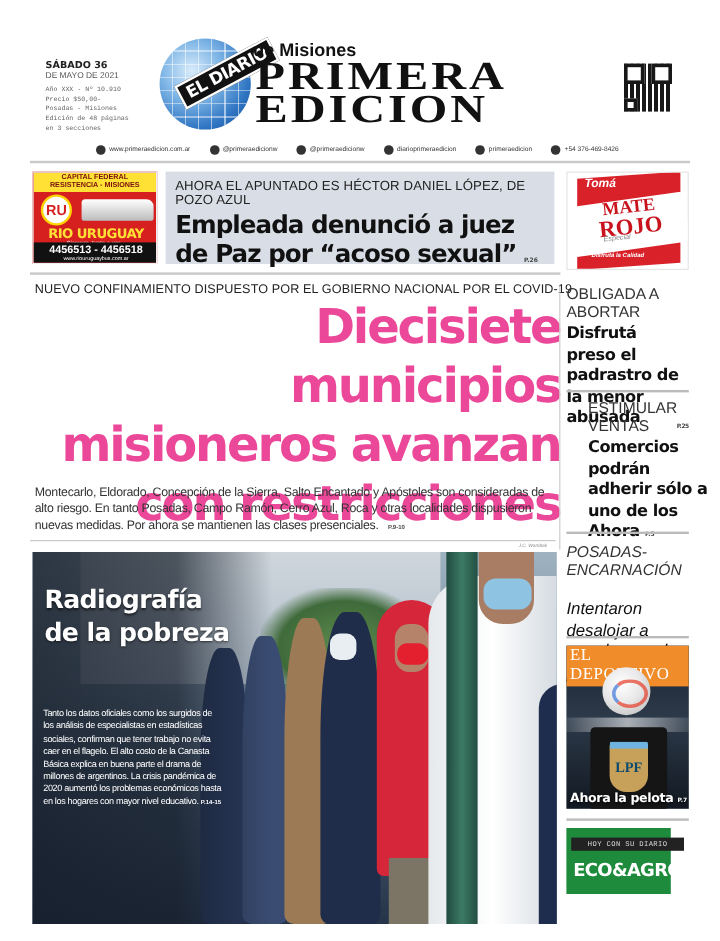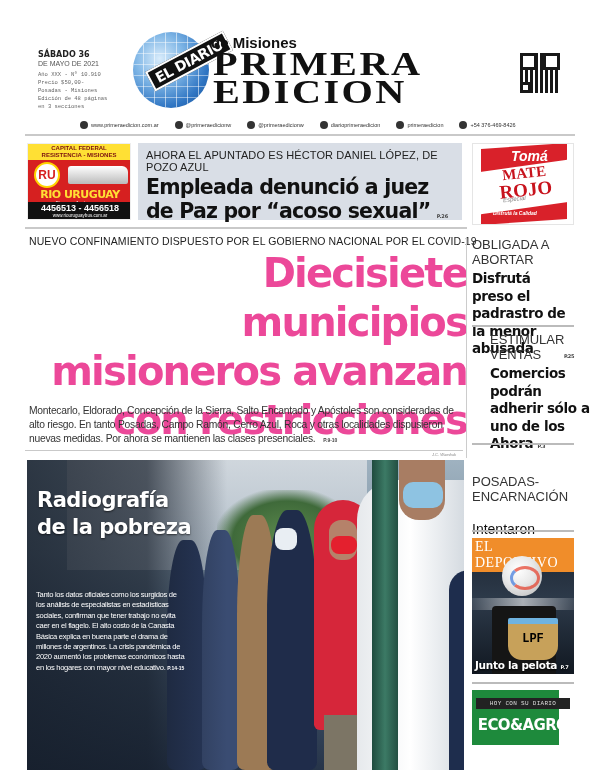--- a/index.html
+++ b/index.html
@@ -53,21 +53,21 @@
   .ad-rio-url { font-size: 4.5px; font-weight: normal; line-height: 6px; }
 
   .teaser-box { position: absolute; left: 138px; top: 143px; width: 324px; height: 77px; background: #d9dee6; padding: 6px 8px; }
   .teaser-kicker { font-size: 11px; color: #222; letter-spacing: 0.1px; }
   .teaser-head { font-family: "DejaVu Sans", sans-serif; font-weight: bold; font-size: 20.5px; line-height: 24px; color: #111; letter-spacing: -0.8px; margin-top: 2px; }
   .pg { font-size: 5px; font-weight: bold; color: #444; letter-spacing: 0; }
 
   .ad-mate { position: absolute; left: 472px; top: 143px; width: 102px; height: 82px; background: #fff; border: 1px solid #e5e5e5; overflow: hidden; }
   .mate-red { position: absolute; left: 8px; top: 2px; width: 86px; height: 76px; background: #d9212a; transform: skewY(-4deg); }
   .mate-white { position: absolute; left: 2px; top: 22px; width: 98px; height: 42px; background: #fff; transform: rotate(-8deg); border-radius: 4px; }
-  .mate-toma { position: absolute; left: 14px; top: 4px; color: #fff; font-style: italic; font-weight: bold; font-size: 14px; margin-left: 24px; }
+  .mate-toma { position: absolute; left: 14px; top: 4px; color: #fff; font-style: italic; font-weight: bold; font-size: 10px; }
   .mate-brand { position: absolute; left: 14px; top: 22px; width: 76px; text-align: center; color: #c8131d; font-family: "Liberation Serif", serif; font-weight: bold; font-size: 15px; line-height: 15px; transform: rotate(-6deg); }
   .mate-esp { position: absolute; left: 30px; top: 52px; color: #888; font-style: italic; font-size: 6px; transform: rotate(-6deg); }
   .mate-foot { position: absolute; left: 20px; top: 66px; color: #fff; font-style: italic; font-weight: bold; font-size: 5px; }
 
   
   .main-kicker { position: absolute; left: 29px; top: 235px; font-size: 10.5px; color: #222; letter-spacing: 0.1px; }
   .main-head { position: absolute; left: 27px; top: 249px; width: 440px; font-family: "DejaVu Sans", sans-serif; font-weight: bold; font-size: 40px; line-height: 49px; letter-spacing: -1.8px; color: #ec4899; text-align: right; }
   .main-deck { position: absolute; left: 29px; top: 404px; width: 440px; font-size: 10.3px; line-height: 14px; color: #333; letter-spacing: -0.25px; }
   .photo-credit { position: absolute; left: 432px; top: 452px; font-size: 4px; color: #888; font-style: italic; }
 
@@ -100,21 +100,21 @@
   .rc-head-light { font-family: "Liberation Sans", sans-serif; font-weight: normal; font-size: 14px; line-height: 17.5px; color: #111; margin-top: 17px; }
   .rc-rule { position: absolute; left: 472px; width: 102px; height: 1.5px; background: #bbb; }
   .rc-pg { float: right; font-size: 5px; font-weight: bold; color: #444; margin-top: 8px; }
 
   .sport { position: absolute; left: 472px; top: 538px; width: 102px; height: 136px; background: linear-gradient(180deg, #1b2430 0%, #2d3a4a 45%, #111821 100%); overflow: hidden; }
   .sport-band { background: #f08d2a; color: #fff; font-family: Liberation Serif, serif; font-size: 14px; padding: 1px 3px; letter-spacing: 0.5px; }
   .sport-ball { position: absolute; left: 30px; top: 18px; width: 40px; height: 40px; border-radius: 50%; background: radial-gradient(circle at 40% 35%, #ffffff 0%, #e8e8e8 45%, #b6b6b6 100%); }
   .sport-ball::after { content: ""; position: absolute; left: 8px; top: 10px; width: 24px; height: 18px; border-radius: 50%; border: 3px solid rgba(230,60,40,0.7); border-left-color: rgba(60,120,220,0.7); }
   .sport-lights { position: absolute; left: 0; top: 60px; width: 102px; height: 12px; background: linear-gradient(90deg, rgba(255,255,255,0.1), rgba(255,255,255,0.6), rgba(255,255,255,0.1)); }
   .sport-pedestal { position: absolute; left: 20px; top: 68px; width: 64px; height: 70px; background: #151515; border-radius: 4px; }
-  .sport-shield { position: absolute; left: 36px; top: 80px; width: 50px; height: 42px; background: #c7a15a; border-radius: 2px 2px 14px 14px; border-top: 6px solid #6fb3e0; color: #000000; font-weight: bold; font-size: 12px; text-align: center; line-height: 30px; font-family: Liberation Mono, monospace; }
+  .sport-shield { position: absolute; left: 36px; top: 80px; width: 32px; height: 42px; background: #c7a15a; border-radius: 2px 2px 14px 14px; border-top: 6px solid #6fb3e0; color: #0c4a6e; font-weight: bold; font-size: 12px; text-align: center; line-height: 30px; font-family: Liberation Serif, serif; }
   .sport-head { position: absolute; left: 3px; bottom: 3px; font-family: "DejaVu Sans", sans-serif; font-weight: bold; font-size: 10.5px; color: #fff; letter-spacing: -0.3px; text-shadow: 0 1px 2px #000; }
 
   .eco { position: absolute; left: 472px; top: 690px; width: 87px; height: 55px; background: #1e8a3c; }
   .eco-band { position: absolute; left: 4px; top: 8px; width: 94px; height: 11px; background: #222; color: #ddd; font-family: "Liberation Mono", monospace; font-size: 6px; text-align: center; line-height: 11px; letter-spacing: 0.3px; }
   .eco-title { position: absolute; left: 0; top: 26px; width: 102px; text-align: center; color: #fff; font-family: "DejaVu Sans", sans-serif; font-weight: bold; font-size: 15px; letter-spacing: -0.6px; }
 </style>
 </head>
 <body>
 
 <div class="masthead">
@@ -251,37 +251,37 @@
 
 <div class="rc" style="top:332px;margin-left:18px;">
   <div class="rc-kicker">ESTIMULAR VENTAS</div>
   <div class="rc-head">
     <span>Comercios podrán adherir sólo a uno de los Ahora</span>
     <span class="pg">P.3</span>
   </div>
 </div>
 <div class="rc-rule" style="top:443px;"></div>
 
-<div class="rc" style="top:474px;">
+<div class="rc" style="top:452px;font-style:italic;">
   <div class="rc-kicker">POSADAS-ENCARNACIÓN</div>
   <div class="rc-head-light">
     <span>Intentaron desalojar a varados en el puente</span>
     <span class="rc-pg">P.6</span>
   </div>
 </div>
 <div class="rc-rule" style="top:530px;"></div>
 
 <div class="sport">
   <div class="sport-band">EL DEPORTIVO</div>
   <div class="sport-ball"></div>
   <div class="sport-lights"></div>
   <div class="sport-pedestal"></div>
   <div class="sport-shield">LPF</div>
   <div class="sport-head">
-    <span>Junto la pelota</span>
+    <span>Ahora la pelota</span>
     <span class="pg" style="color:#fff;">P.7</span>
   </div>
 </div>
 <div class="rc-rule" style="top:682px;"></div>
 
 <div class="eco">
   <div class="eco-band">HOY CON SU DIARIO</div>
   <div class="eco-title">ECO&amp;AGRO</div>
 </div>
 

